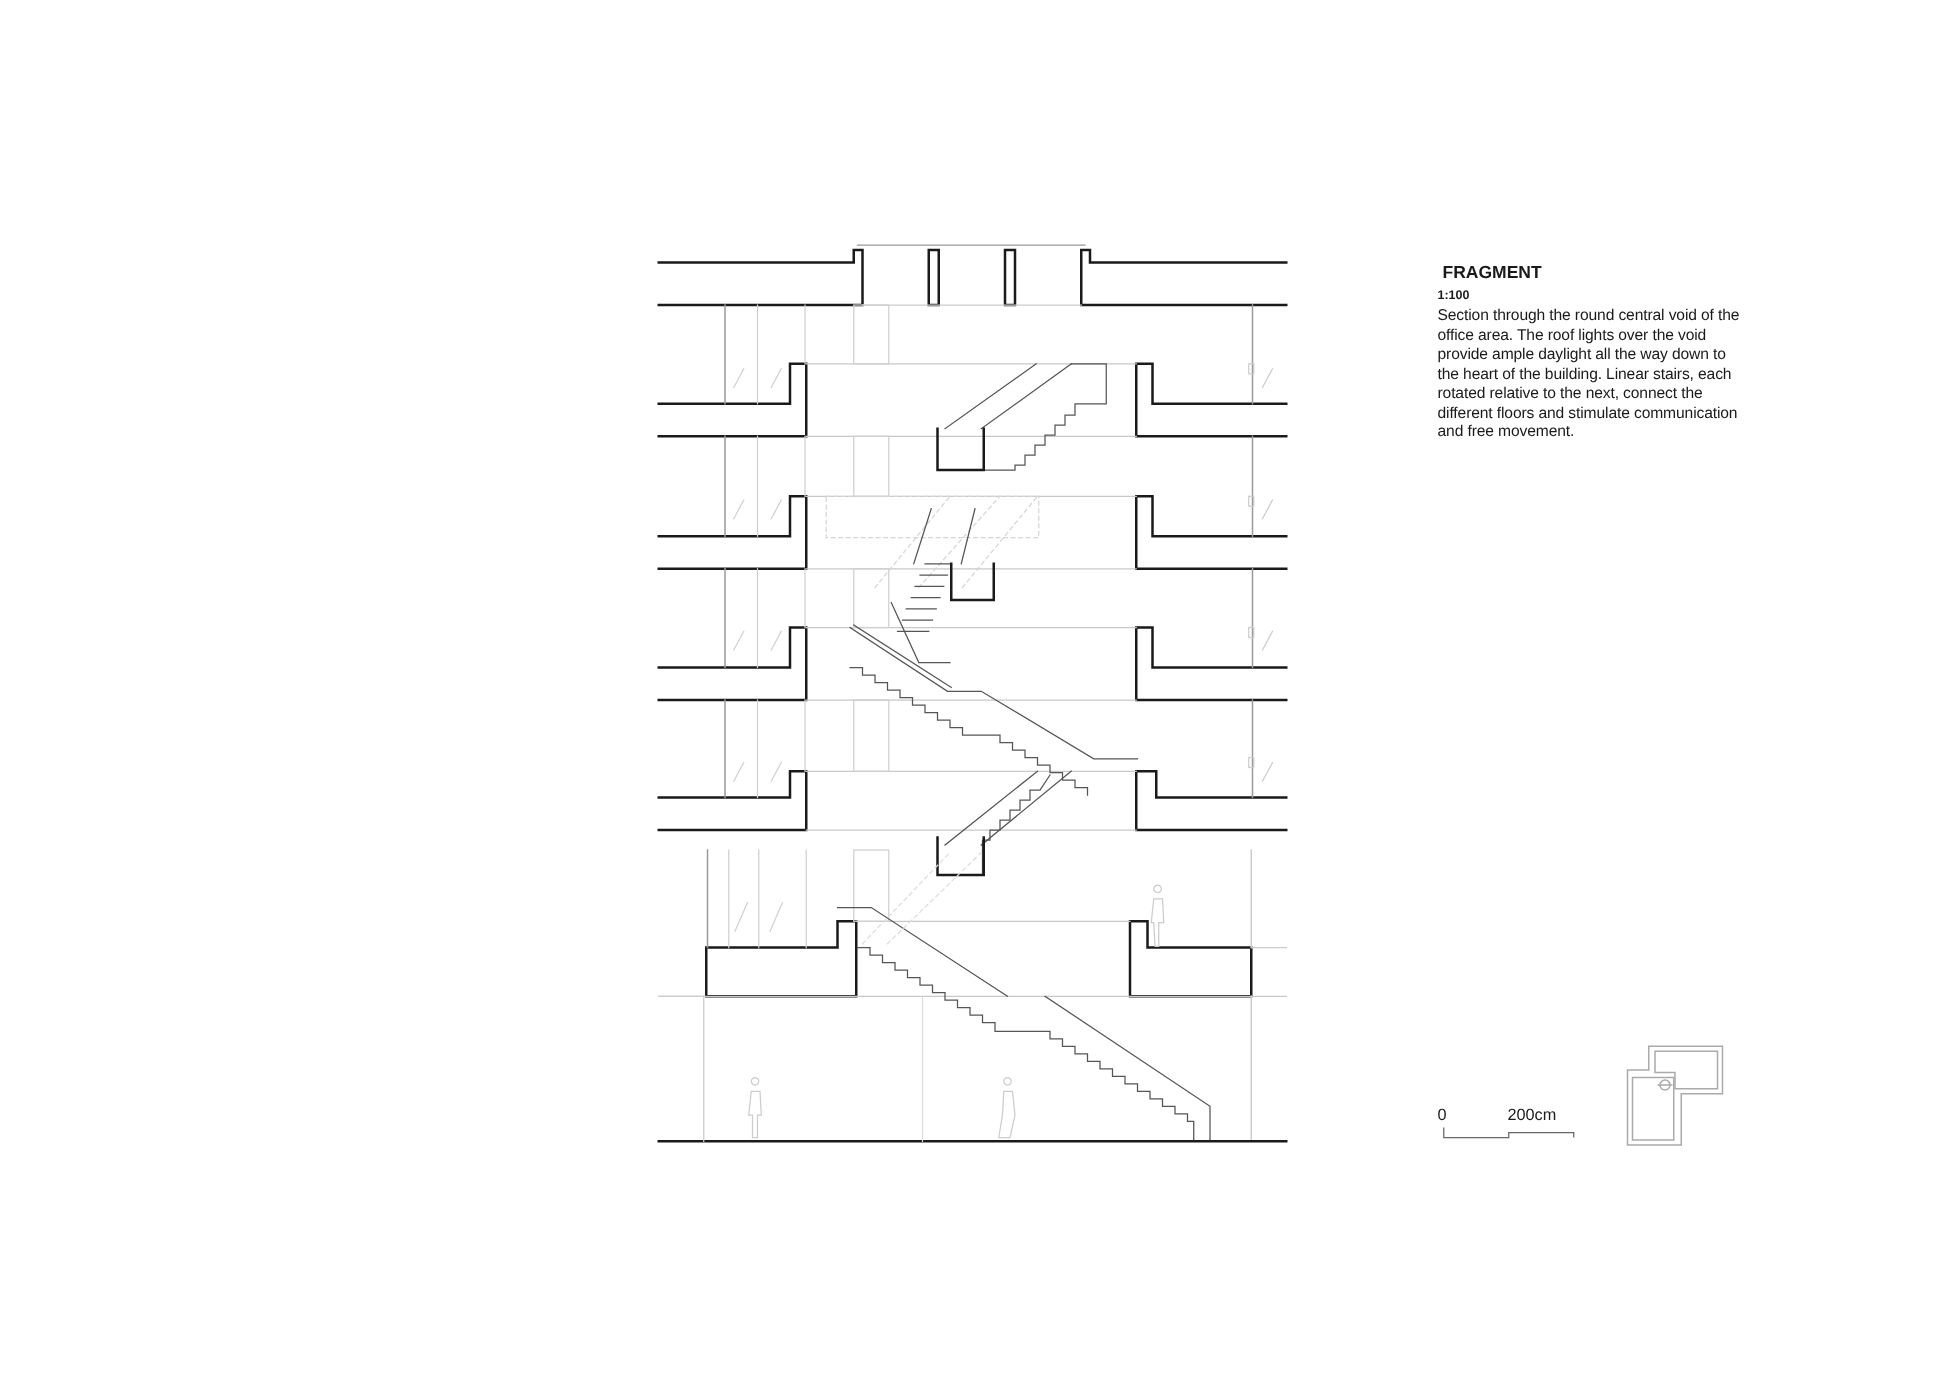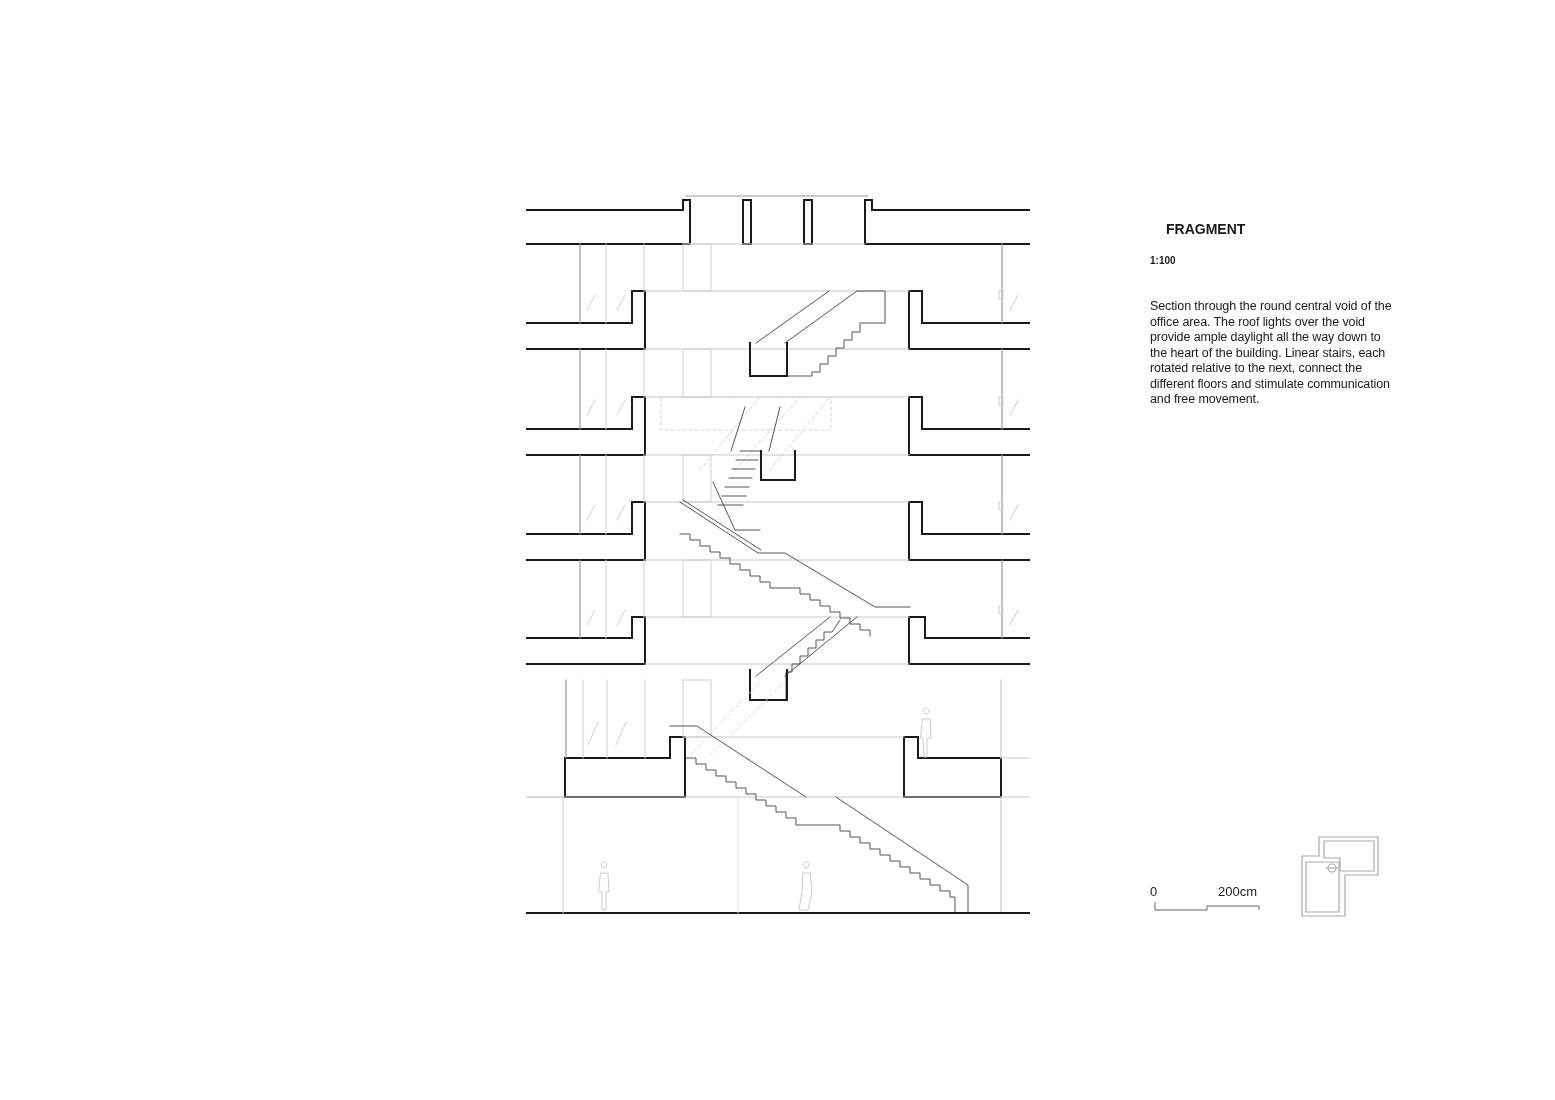--- a/index.html
+++ b/index.html
@@ -1,24 +1,24 @@
 <!DOCTYPE html>
 <html><head>
   <meta charset="utf-8">
   <style>
     html, body { margin: 0; padding: 0; background: #ffffff; }
     body { width: 1555px; height: 1100px; position: relative; overflow: hidden; font-family: "Liberation Sans", sans-serif; color: #1a1a1a; }
     .drawing { position: absolute; left: 0; top: 0; width: 1555px; height: 1100px; }
     .title-block { position: absolute; left: 1150px; top: 205px; width: 250px; }
-    .title { font-weight: bold; font-size: 14px; line-height: 16px; margin: 16px; }
+    .title { font-weight: bold; font-size: 14px; line-height: 16px; margin: 4px; }
     .scale-ratio { font-weight: bold; font-size: 10px; line-height: 16px; margin: 0; }
-    .desc { margin-top: 30px; font-size: 12.5px; line-height: 15.5px; letter-spacing: -0.1px; }
+    .desc { font-size: 12.5px; line-height: 15.5px; letter-spacing: -0.1px; }
     .scale-bar { position: absolute; left: 1150px; top: 884px; width: 120px; height: 30px; }
     .scale-label-0 { position: absolute; left: 0; top: 0; font-size: 13px; }
-    .scale-label-200 { position: absolute; left: 68px; top: 0; font-size: 13px; }
+    .scale-label-200 { position: absolute; left: 56px; top: 0; font-size: 13px; }
   </style>
 </head>
 <body>
 
 <svg class="drawing" viewBox="0 0 1555 1100" xmlns="http://www.w3.org/2000/svg">
   <g fill="none" stroke-linejoin="miter" stroke-linecap="square">
 
     <g stroke="#1a1a1a" stroke-width="2">
       <path d="M527,210 H683 V200 H690 V244 H527"></path>
       <path d="M1029,210 H872 V200 H865 V244 H1029"></path>

